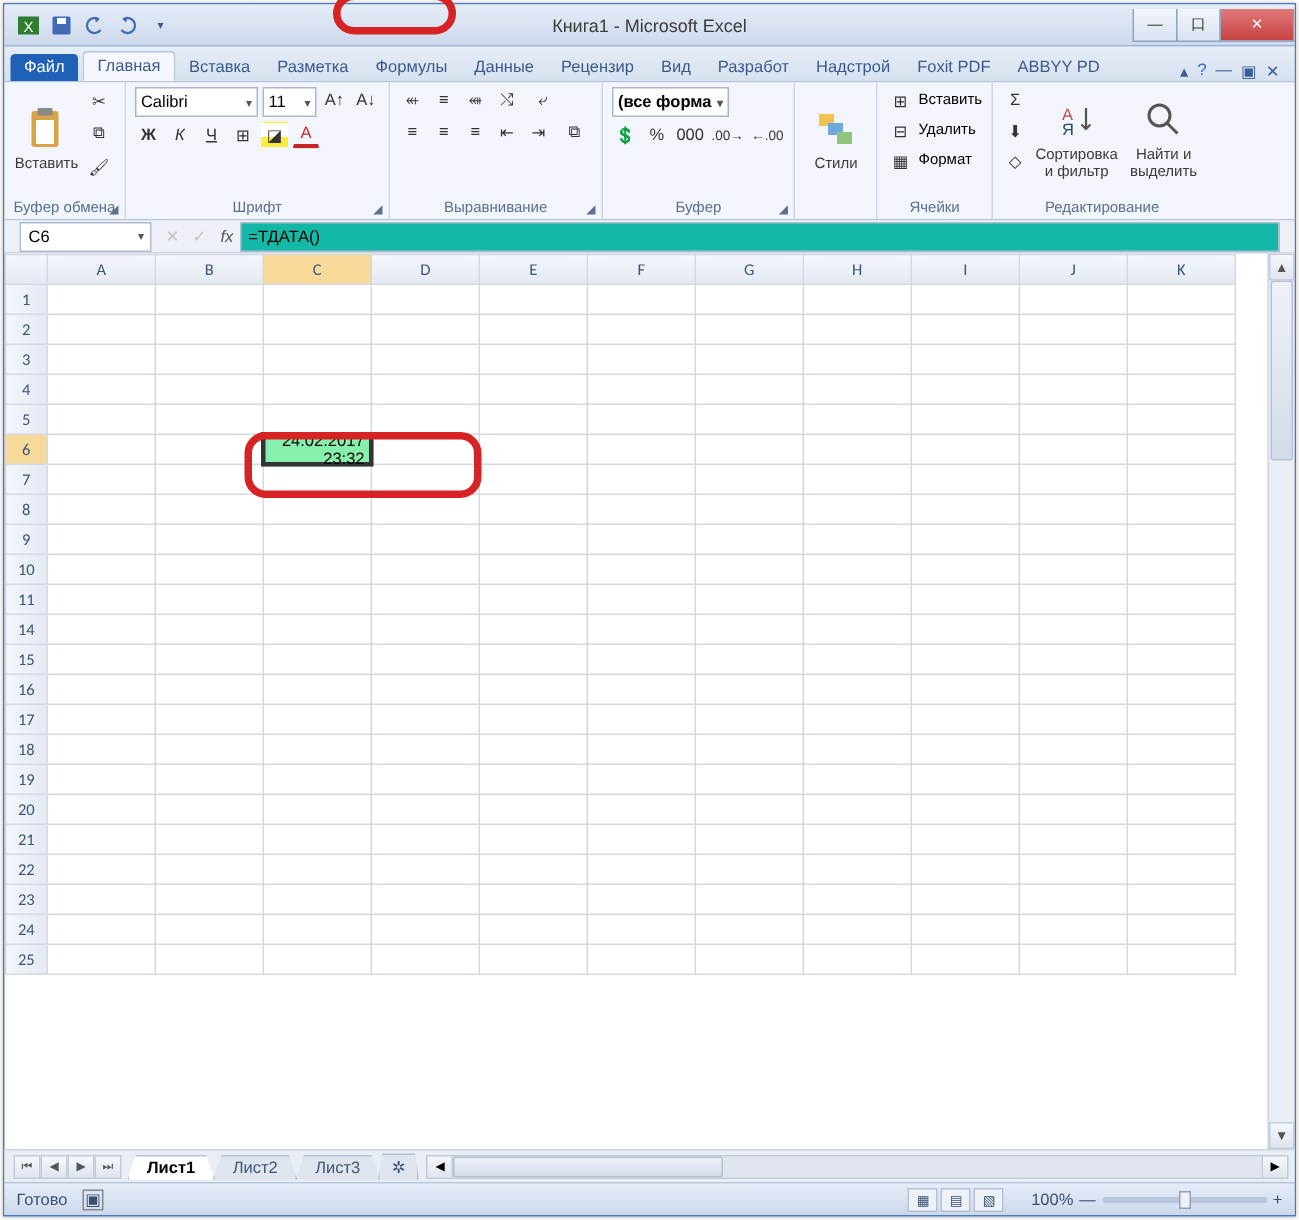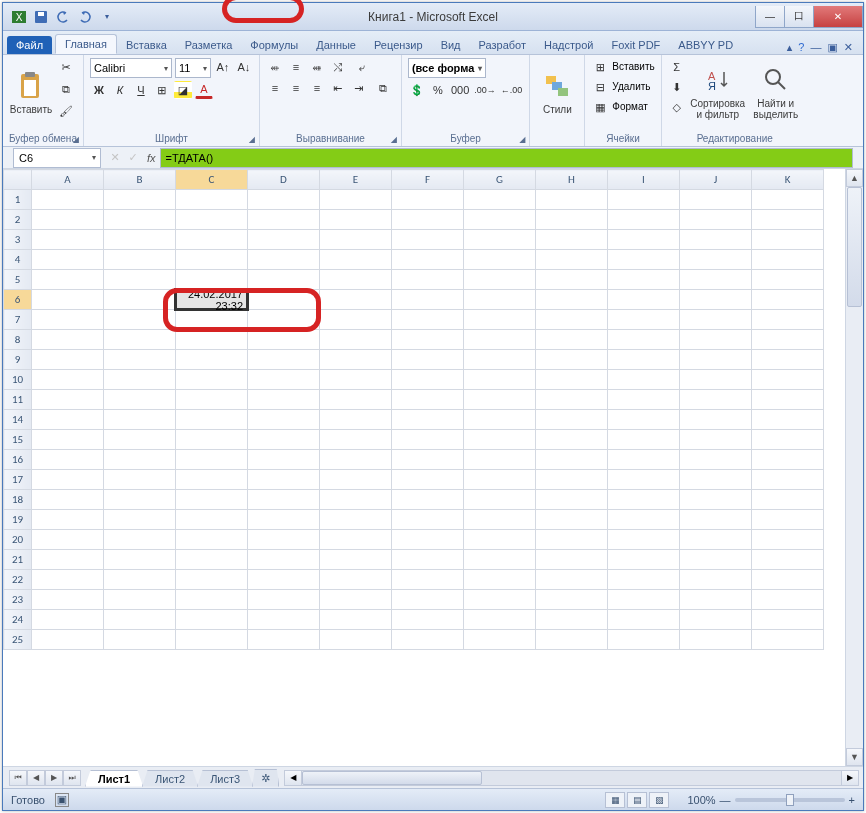--- a/index.html
+++ b/index.html
@@ -39,38 +39,38 @@
 .combo::after{content:"▾"; font-size:8px; color:#555; position:absolute; right:3px;}
 svg { display:block; }
 
 
 .fbar { height:22px; display:flex; align-items:center; border-bottom:1px solid #ced6e3; background:#edf1f7; font-size:11px;}
 .namebox { width:88px; height:20px; border:1px solid #b0bcd2; background:#fff; margin-left:10px; display:flex; align-items:center; padding:0 5px; position:relative;}
 .namebox::after{content:"▾"; font-size:8px; position:absolute; right:4px; color:#555;}
 .fxbtns { display:flex; gap:2px; margin:0 6px; color:#888;}
 .fxbtns span{width:16px;text-align:center;}
 .fxlabel { font-style:italic; color:#555; margin-right:4px;}
-.formula-input { flex:1; height:20px; border:1px solid #b0bcd2; background:#84cc16; display:flex; align-items:center; padding:0 5px; margin-right:10px; position:relative;}
+.formula-input { flex:1; height:20px; border:1px solid #b0bcd2; background:#14b8a6; display:flex; align-items:center; padding:0 5px; margin-right:10px; position:relative;}
 
 
 .hl-formula { position:absolute; border:5px solid #d62323; border-radius:14px; pointer-events:none; z-index:20;}
 
 
 .gridwrap { flex:1; display:flex; overflow:hidden; position:relative;}
 .grid { flex:1; overflow:hidden; position:relative;}
 table.sheet { border-collapse:collapse; table-layout:fixed; }
 table.sheet th, table.sheet td { border:1px solid #d4d9e2; font-size:11px; font-family:Calibri, sans-serif; }
 table.sheet thead th { height:20px; background:linear-gradient(#f3f6fb,#e4e9f2); color:#3b5676; font-weight:normal; text-align:center; }
 table.sheet tbody th { width:28px; background:linear-gradient(90deg,#f3f6fb,#e4e9f2); color:#3b5676; font-weight:normal; text-align:center; }
 table.sheet td { height:20px; padding:0 3px; text-align:right; color:#000;}
 table.sheet .colw { width:72px; }
 table.sheet .rowhead-active { background:#f7d999 !important; }
 table.sheet .colhead-active { background:#f7d999 !important; }
 .selcell { position:relative; }
-.selcell-inner { position:absolute; inset:-2px; border:3px solid #333; background:#e5e5e5; text-align:right; padding-right:3px; font-size:11px; display:flex; align-items:center; justify-content:flex-end;}
+.selcell-inner { position:absolute; inset:-2px; border:3px solid #333; background:#86efac; text-align:right; padding-right:3px; font-size:11px; display:flex; align-items:center; justify-content:flex-end;}
 .hl-cell { position:absolute; border:5px solid #d62323; border-radius:14px; pointer-events:none; z-index:20;}
 .vscroll { width:18px; background:#e9edf4; border-left:1px solid #ced6e3; display:flex; flex-direction:column;}
 .vscroll .arrow{height:18px; display:flex;align-items:center;justify-content:center;font-size:9px;color:#555;background:linear-gradient(#f5f7fb,#dfe5ef);border:1px solid #c3cbdb;}
 .vscroll .track{flex:1; position:relative;}
 .vscroll .thumb{position:absolute; top:0; left:1px; right:1px; height:120px; background:linear-gradient(#eef2f8,#d3dbea); border:1px solid #b6c0d4; border-radius:2px;}
 
 
 .sheetbar { height:22px; display:flex; align-items:center; background:#e9edf4; border-top:1px solid #ced6e3; font-size:11px;}
 .sheetnav { display:flex; gap:0; padding-left:6px;}
 .sheetnav .nav{width:18px;height:16px;border:1px solid #c3cbdb;display:flex;align-items:center;justify-content:center;font-size:8px;background:linear-gradient(#f5f7fb,#dfe5ef);color:#555;}

